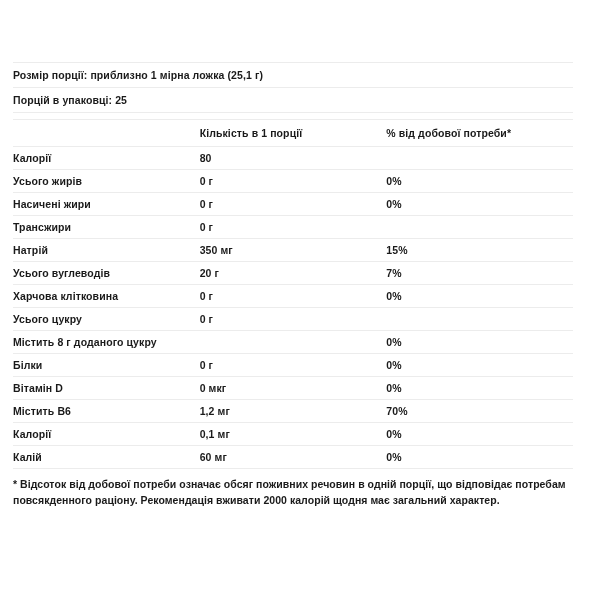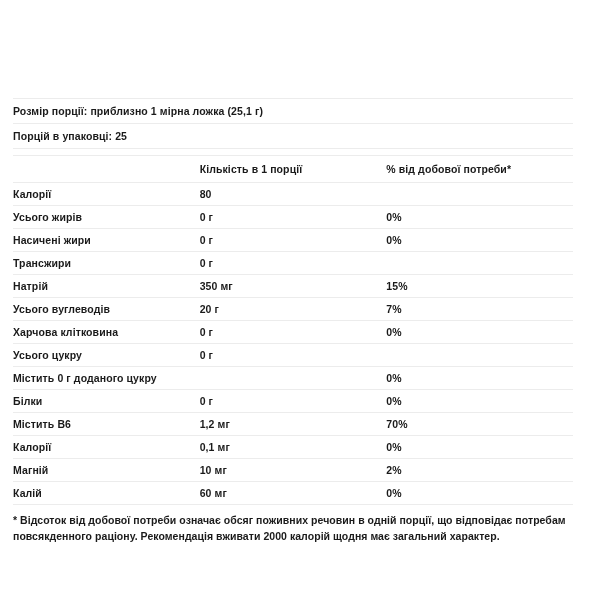--- a/index.html
+++ b/index.html
@@ -11,21 +11,21 @@
     height: 600px;
     background: #ffffff;
     font-family: "Liberation Sans", sans-serif;
     color: #1a1a1a;
     -webkit-font-smoothing: antialiased;
   }
 
   .panel {
     width: 600px;
     box-sizing: border-box;
-    padding-top: 98px;
+    padding-top: 62px;
   }
 
   .nf-table {
     width: 560px;
     margin: 0 0 0 13px;
     border-collapse: collapse;
     table-layout: fixed;
   }
 
   .nf-table tr {
@@ -136,43 +136,43 @@
         <td class="col-name">Харчова клітковина</td>
         <td class="col-amt">0 г</td>
         <td class="col-pct">0%</td>
       </tr>
       <tr>
         <td class="col-name">Усього цукру</td>
         <td class="col-amt">0 г</td>
         <td class="col-pct"></td>
       </tr>
       <tr>
-        <td class="col-name">Містить 0 г доданого цукру</td>
+        <td class="col-name">Містить 8 г доданого цукру</td>
         <td class="col-amt"></td>
         <td class="col-pct">0%</td>
       </tr>
       <tr>
         <td class="col-name">Білки</td>
         <td class="col-amt">0 г</td>
+        <td class="col-pct">0%</td>
+      </tr>
+      <tr>
+        <td class="col-name">Вітамін D</td>
+        <td class="col-amt">0 мкг</td>
         <td class="col-pct">0%</td>
       </tr>
       <tr>
         <td class="col-name">Містить B6</td>
         <td class="col-amt">1,2 мг</td>
         <td class="col-pct">70%</td>
       </tr>
       <tr>
         <td class="col-name">Калорії</td>
         <td class="col-amt">0,1 мг</td>
         <td class="col-pct">0%</td>
-      </tr>
-      <tr>
-        <td class="col-name">Магній</td>
-        <td class="col-amt">10 мг</td>
-        <td class="col-pct">2%</td>
       </tr>
       <tr>
         <td class="col-name">Калій</td>
         <td class="col-amt">60 мг</td>
         <td class="col-pct">0%</td>
       </tr>
 
       <tr class="spacer-row">
         <td colspan="3"></td>
       </tr>

